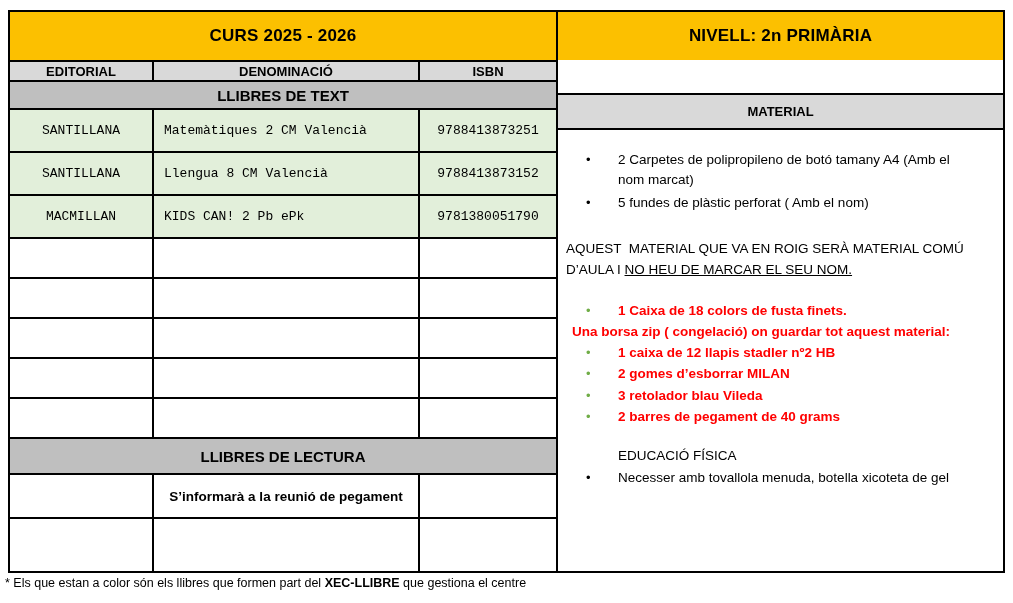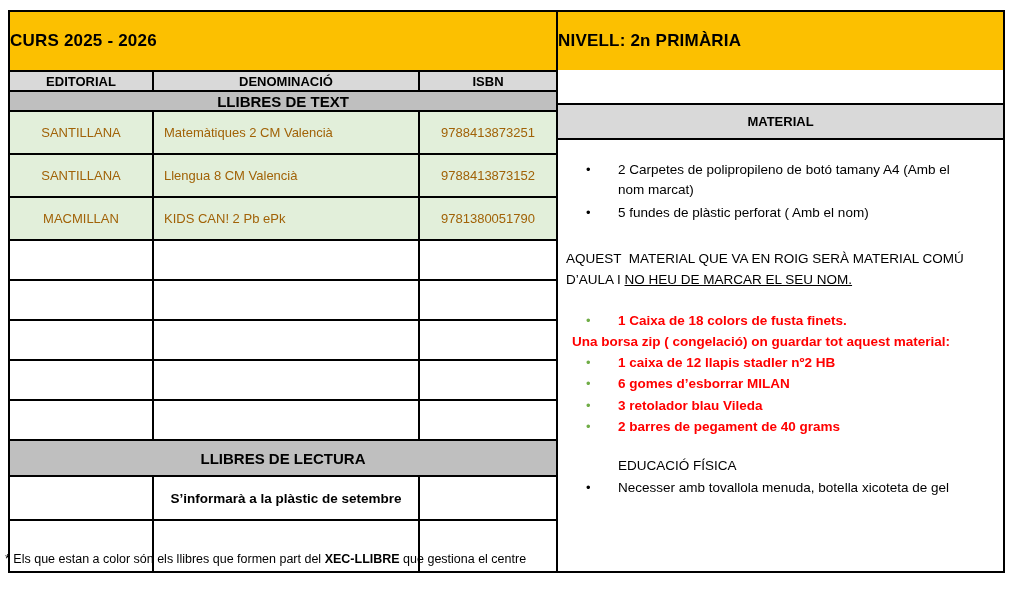--- a/index.html
+++ b/index.html
@@ -7,41 +7,41 @@
   body { font-family:"Liberation Sans", sans-serif; color:#000; position:relative; }
 
   .tbl { position:absolute; left:8px; top:10px; width:997px; height:563px;
          display:flex; border:2px solid #000; background:#fff; }
   .left  { width:548px; flex:none; display:flex; flex-direction:column; border-right:2px solid #000; }
   .right { flex:1; display:flex; flex-direction:column; }
 
   .row { display:flex; flex:none; }
   .row + .row { border-top:2px solid #000; }
 
-  .r-yellow { height:58px; background:#FCC000; align-items:center; justify-content:flex-start; }
+  .r-yellow { height:48px; background:#FCC000; align-items:center; justify-content:center; }
   .title-txt { font-size:17px; font-weight:700; letter-spacing:.2px; }
 
   .r-cols   { height:20px; background:#D9D9D9; }
-  .r-band   { height:20px; background:#BFBFBF; align-items:center; justify-content:center;
+  .r-band   { height:28px; background:#BFBFBF; align-items:center; justify-content:center;
               font-size:15px; font-weight:700; }
   .r-band2  { height:36px; }
   .r-book   { height:43px; background:#E2EFDA; }
   .r-empty  { height:40px; background:#fff; }
   .r-note   { height:44px; }
   .r-last   { flex:1; }
 
   .cell { display:flex; align-items:center; justify-content:center; height:100%; }
   .cell + .cell { border-left:2px solid #000; }
   .c1 { width:142px; flex:none; }
   .c2 { width:266px; flex:none; }
   .c3 { flex:1; }
   .c2.books { justify-content:flex-start; padding-left:10px; }
 
   .hdr { font-size:13px; font-weight:700; }
-  .book-txt { font-size:13px; color:#a16207; }
+  .book-txt { font-size:13px; color:#000000;font-family:Liberation Mono, monospace; }
   .note-txt { font-size:13.5px; font-weight:600; }
 
   
   .m-hdr { height:35px; background:#D9D9D9; display:flex; align-items:center; justify-content:center;
            border-top:2px solid #000; font-size:13px; font-weight:700; flex:none;margin-top:33px; }
   .m-body { flex:1; border-top:2px solid #000; background:#fff; padding:20px 10px 0 8px;
             font-size:13.5px; line-height:1.5; overflow:hidden; }
 
   .b-item { display:flex; padding-left:20px; margin-bottom:2px; }
   .dot { width:32px; flex:none; font-size:13px; line-height:1.55; }
@@ -52,21 +52,21 @@
 
   .red-sec { margin-top:20px; }
   .red { color:#FF0000; font-weight:700; }
   .gdot { color:#70AD47; }
   .borsa { padding-left:6px; margin-bottom:1px; }
   .red-item { margin-bottom:1px; }
 
   .pe-title { margin-top:19px; padding-left:52px; }
   .pe-item { margin-top:2px; }
 
-  .footnote { position:absolute; left:5px; top:552px; font-size:12.5px; }
+  .footnote { position:absolute; left:5px; top:576px; font-size:12.5px; }
   .footnote b { font-weight:700; }
 </style>
 </head>
 <body>
 
 <div class="tbl">
 
   <div class="left">
 
     <div class="row r-yellow">
@@ -122,21 +122,21 @@
     <div class="row r-empty">
       <div class="cell c1"></div>
       <div class="cell c2"></div>
       <div class="cell c3"></div>
     </div>
 
     <div class="row r-band r-band2">LLIBRES DE LECTURA</div>
 
     <div class="row r-note">
       <div class="cell c1"></div>
-      <div class="cell c2 note-txt">S’informarà a la plàstic de setembre</div>
+      <div class="cell c2 note-txt">S’informarà a la reunió de pegament</div>
       <div class="cell c3"></div>
     </div>
 
     <div class="row r-last">
       <div class="cell c1"></div>
       <div class="cell c2"></div>
       <div class="cell c3"></div>
     </div>
 
   </div>
@@ -167,21 +167,21 @@
           <span class="dot gdot">•</span>
           <span class="b-txt red">1 Caixa de 18 colors de fusta finets.</span>
         </div>
         <div class="borsa red">Una borsa zip ( congelació) on guardar tot aquest material:</div>
         <div class="b-item red-item">
           <span class="dot gdot">•</span>
           <span class="b-txt red">1 caixa de 12 llapis stadler nº2 HB</span>
         </div>
         <div class="b-item red-item">
           <span class="dot gdot">•</span>
-          <span class="b-txt red">6 gomes d’esborrar MILAN</span>
+          <span class="b-txt red">2 gomes d’esborrar MILAN</span>
         </div>
         <div class="b-item red-item">
           <span class="dot gdot">•</span>
           <span class="b-txt red">3 retolador blau Vileda</span>
         </div>
         <div class="b-item red-item">
           <span class="dot gdot">•</span>
           <span class="b-txt red">2 barres de pegament de 40 grams</span>
         </div>
       </div>

